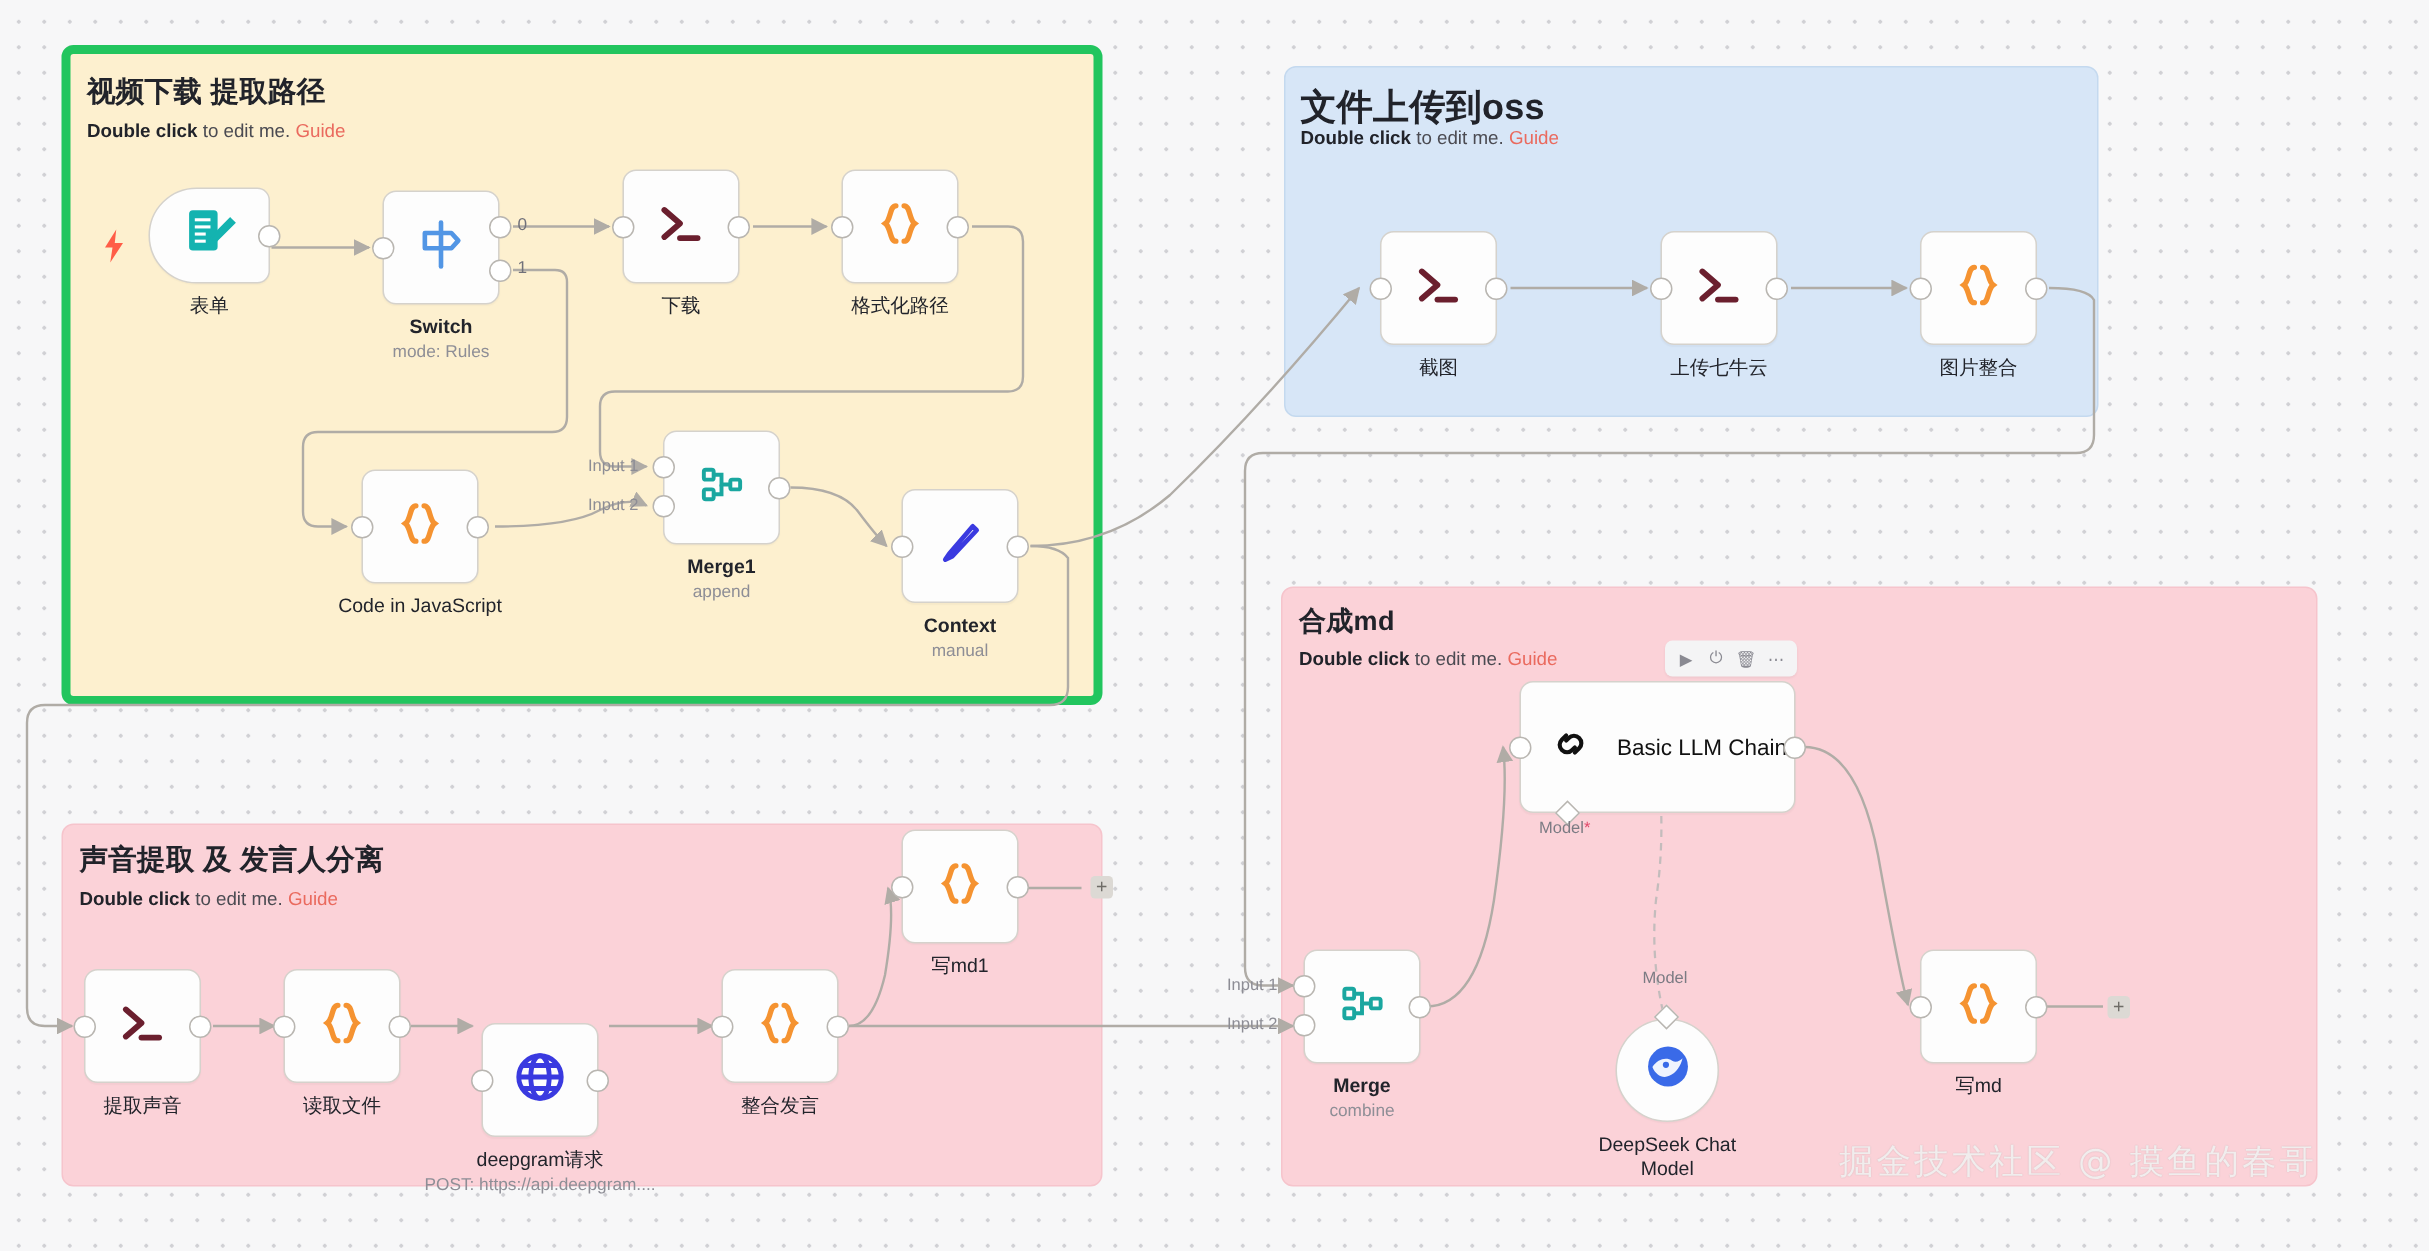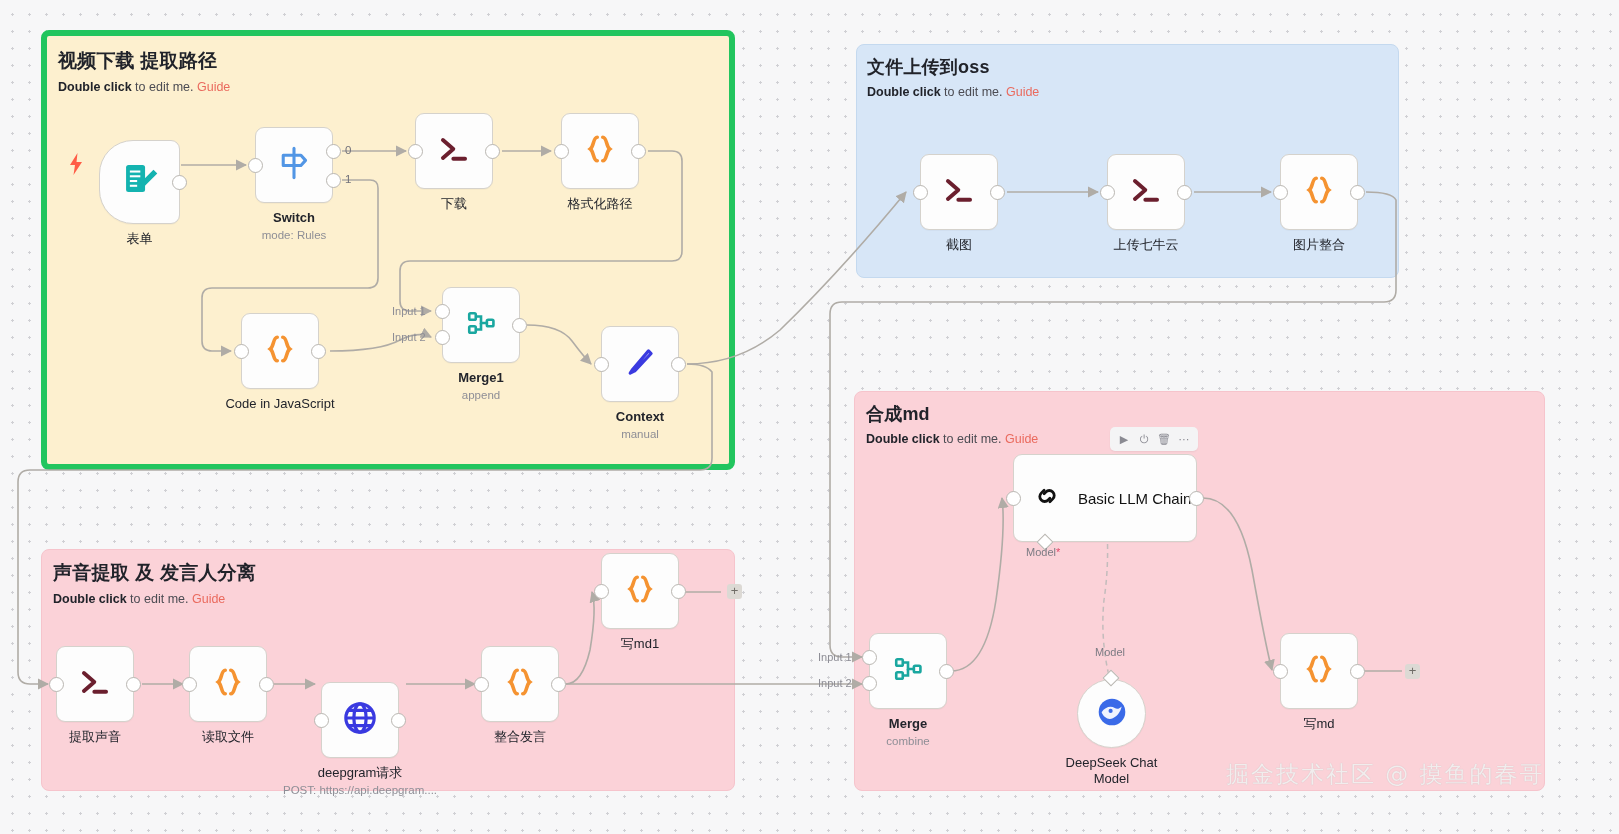--- a/index.html
+++ b/index.html
@@ -125,21 +125,21 @@
 <div class="layer" id="groups">
 
   <div class="group" style="left:41px;top:30px;width:694px;height:440px;background:#fdf0cf;border:6px solid #22c55e;">
     <div class="g-title" style="left:11px;top:12px;font-size:19px;">视频下载 提取路径</div>
     <div class="g-sub" style="left:11px;top:44px;">
       <b>Double click</b><span> to edit me. </span><span class="guide">Guide</span>
     </div>
   </div>
 
   <div class="group" style="left:856px;top:44px;width:543px;height:234px;background:#d7e6f7;border:1px solid #c4d9ef;">
-    <div class="g-title" style="left:10px;top:10px;font-size:18px;">文件上传到oss</div>
+    <div class="g-title" style="left:10px;top:10px;font-size:24px;">文件上传到oss</div>
     <div class="g-sub" style="left:10px;top:40px;">
       <b>Double click</b><span> to edit me. </span><span class="guide">Guide</span>
     </div>
   </div>
 
   <div class="group" style="left:854px;top:391px;width:691px;height:400px;background:#fbd2d8;border:1px solid #f6c4cc;">
     <div class="g-title" style="left:11px;top:10px;font-size:18px;">合成md</div>
     <div class="g-sub" style="left:11px;top:40px;">
       <b>Double click</b><span> to edit me. </span><span class="guide">Guide</span>
     </div>
@@ -204,21 +204,21 @@
   <path d="M1106,517 Q1110,560 1104,600 Q1100,640 1110,680" fill="none" stroke="#c3bcbc" stroke-width="1.5" stroke-dasharray="5 4"></path>
 </svg>
 
 <div class="layer" id="nodes">
 
   <div class="bolt" style="left:68px;top:153px;">
     <svg width="16" height="22" viewBox="0 0 16 22">
         <path d="M9.5,0 L2,12 L7,12 L5.5,22 L14,9 L8.5,9 Z" fill="#ff5d47"></path>
       </svg>
   </div>
-  <div class="node trigger" style="left:99px;top:140px;width:81px;height:84px;">
+  <div class="node trigger" style="left:99px;top:125px;width:81px;height:64px;">
     <span>
       <svg width="38" height="38" viewBox="0 0 24 24">
         <rect x="3.2" y="2.6" width="12" height="17" rx="1.6" fill="#14b3b0"></rect>
         <rect x="5.6" y="6" width="6.6" height="1.3" fill="#fff"></rect>
         <rect x="5.6" y="9" width="6.6" height="1.3" fill="#fff"></rect>
         <rect x="5.6" y="12" width="4.6" height="1.3" fill="#fff"></rect>
         <rect x="5.6" y="15" width="4.6" height="1.3" fill="#fff"></rect>
         <path d="M20.5,6.2 L22.2,7.9 L14.4,15.7 L12,16.4 L12.7,14 Z" fill="#14b3b0" stroke="#14b3b0" stroke-width="1"></path>
       </svg>
     </span>

